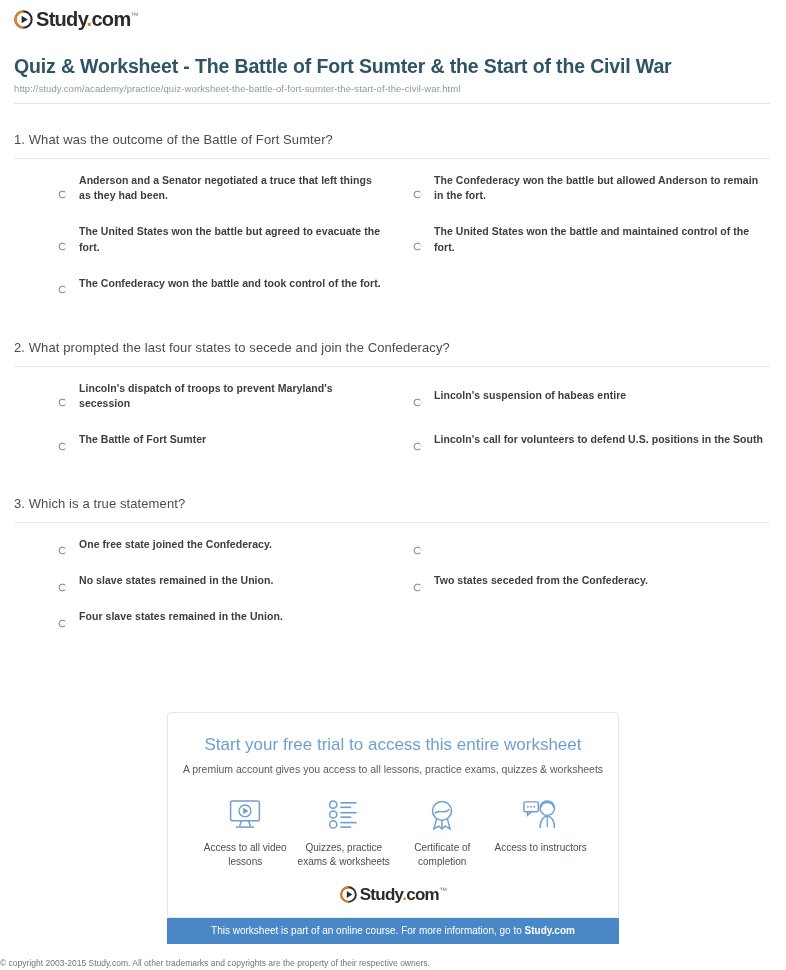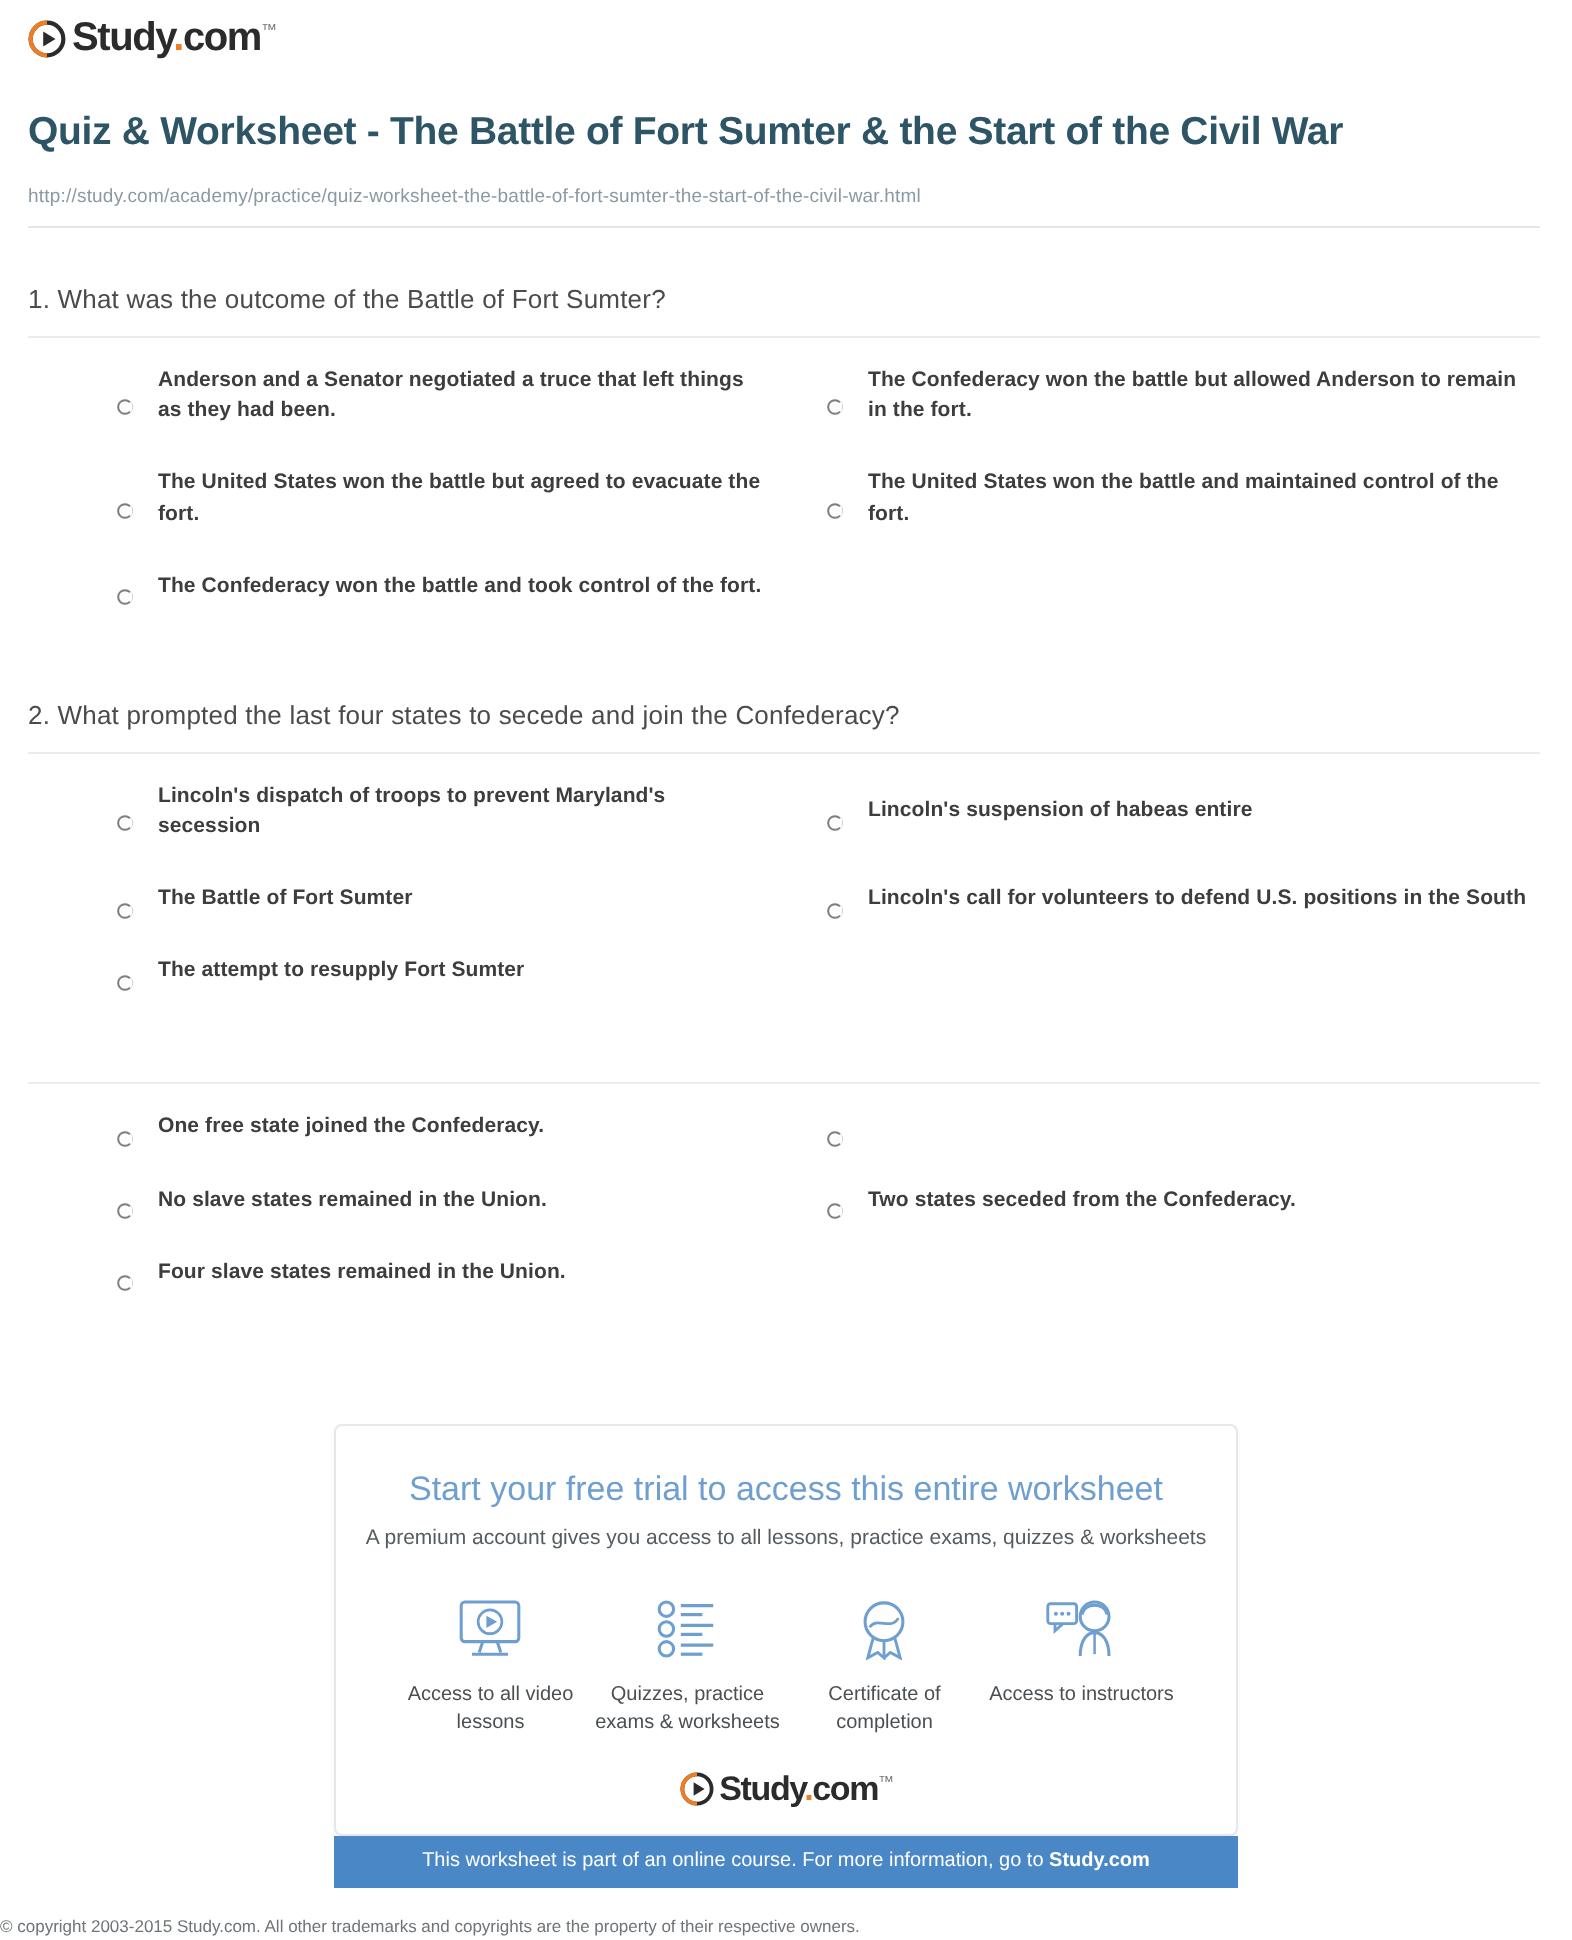--- a/index.html
+++ b/index.html
@@ -63,21 +63,21 @@
     font-size: 19.5px;
     font-weight: bold;
     color: #2d5566;
     line-height: 1.25;
     margin: 0;
     letter-spacing: -0.15px;
   }
   .doc-url {
     font-size: 9.5px;
     color: #8a9aa3;
-    margin-top: 15px;
+    margin-top: 5px;
     letter-spacing: 0.1px;
     word-break: break-all;
   }
   .title-rule {
     border-top: 1px solid #e2e6e8;
     margin: 9px 16px 0 14px;
   }
 
   
   .questions {
@@ -316,33 +316,25 @@
         </div>
         <div class="option">
           <span class="radio">
             <svg viewBox="0 0 10 10" width="9" height="9" aria-hidden="true">
                 <circle cx="5" cy="5" r="3.8" fill="#fdfdfd" stroke="#7d7d7d" stroke-width="1.1"></circle>
                 <path d="M7.6 2.6 A3.8 3.8 0 0 1 7.6 7.4" fill="none" stroke="#ffffff" stroke-width="1.6"></path>
               </svg>
           </span>
           <span class="opt-label">Lincoln's call for volunteers to defend U.S. positions in the South</span>
         </div>
-        <div class="option">
-          <span class="radio">
-            <svg viewBox="0 0 10 10" width="9" height="9" aria-hidden="true">
-                <circle cx="5" cy="5" r="3.8" fill="#fdfdfd" stroke="#7d7d7d" stroke-width="1.1"></circle>
-                <path d="M7.6 2.6 A3.8 3.8 0 0 1 7.6 7.4" fill="none" stroke="#ffffff" stroke-width="1.6"></path>
-              </svg>
-          </span>
-          <span class="opt-label">The attempt to resupply Fort Sumter</span>
-        </div>
       </div>
     </div>
 
     <div class="question-block">
+      <div class="q-text">3. Which is a true statement?</div>
       <div class="q-rule"></div>
       <div class="options-grid">
         <div class="option">
           <span class="radio">
             <svg viewBox="0 0 10 10" width="9" height="9" aria-hidden="true">
                 <circle cx="5" cy="5" r="3.8" fill="#fdfdfd" stroke="#7d7d7d" stroke-width="1.1"></circle>
                 <path d="M7.6 2.6 A3.8 3.8 0 0 1 7.6 7.4" fill="none" stroke="#ffffff" stroke-width="1.6"></path>
               </svg>
           </span>
           <span class="opt-label">One free state joined the Confederacy.</span>

